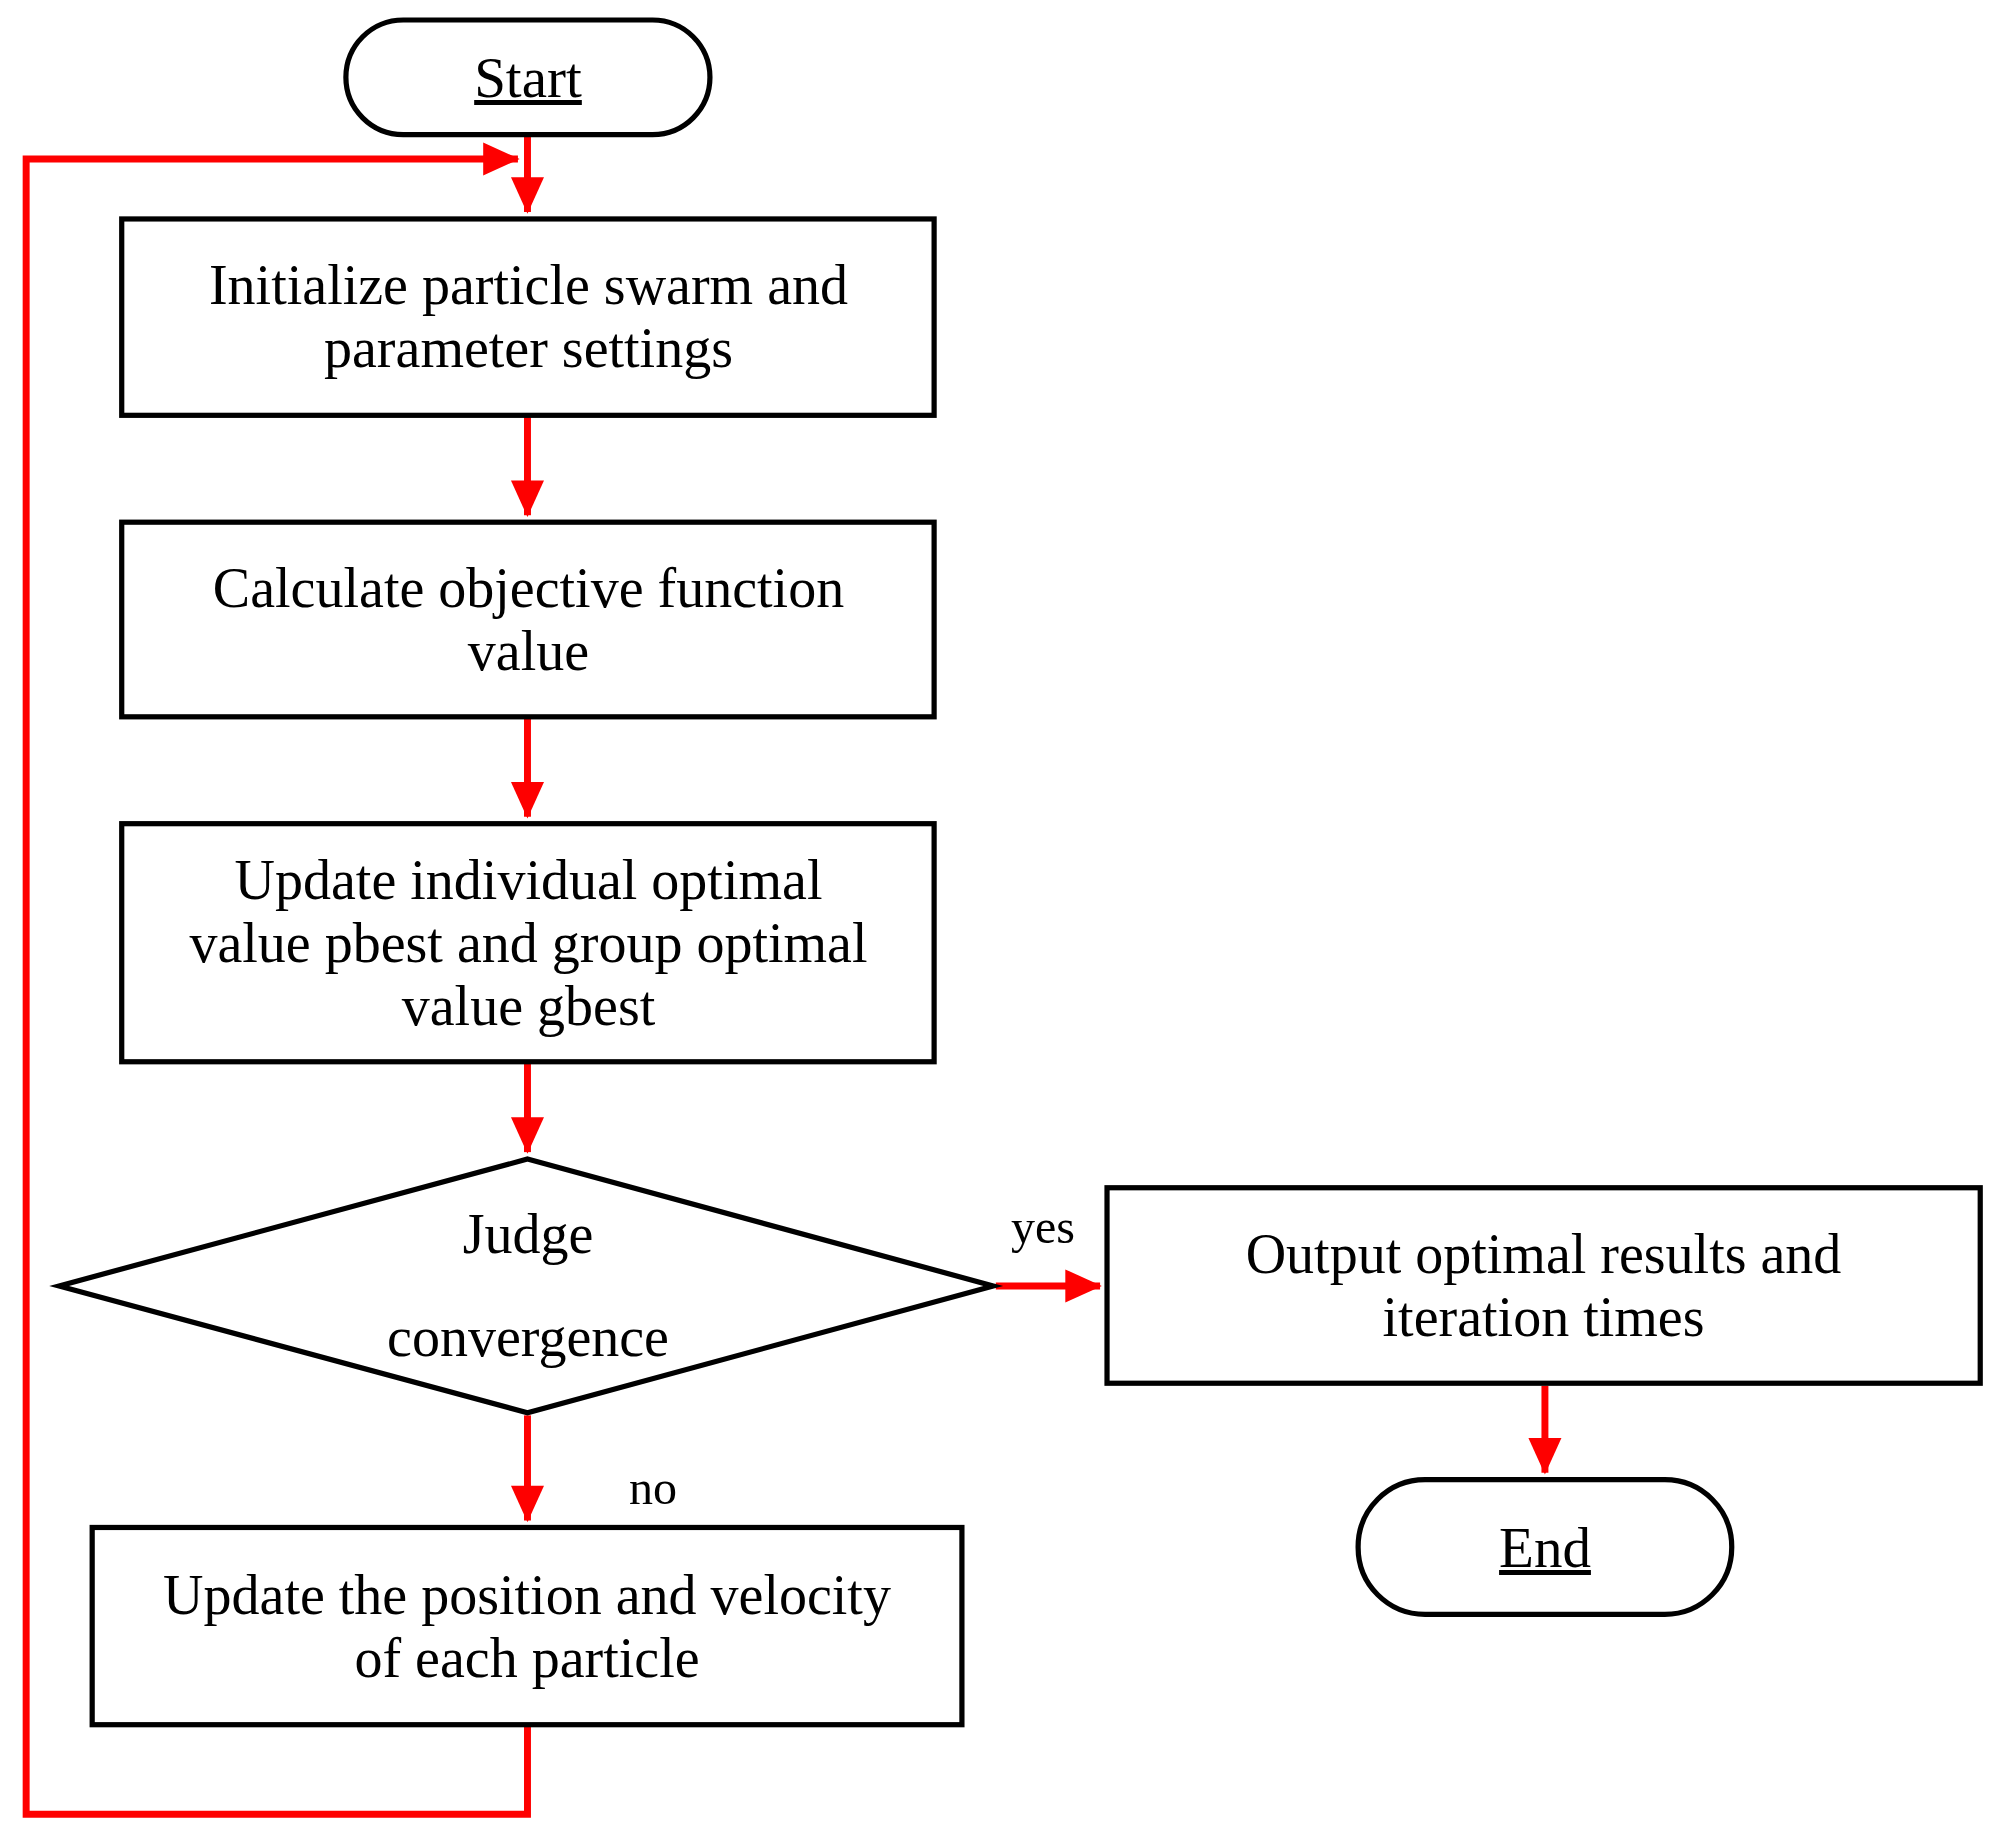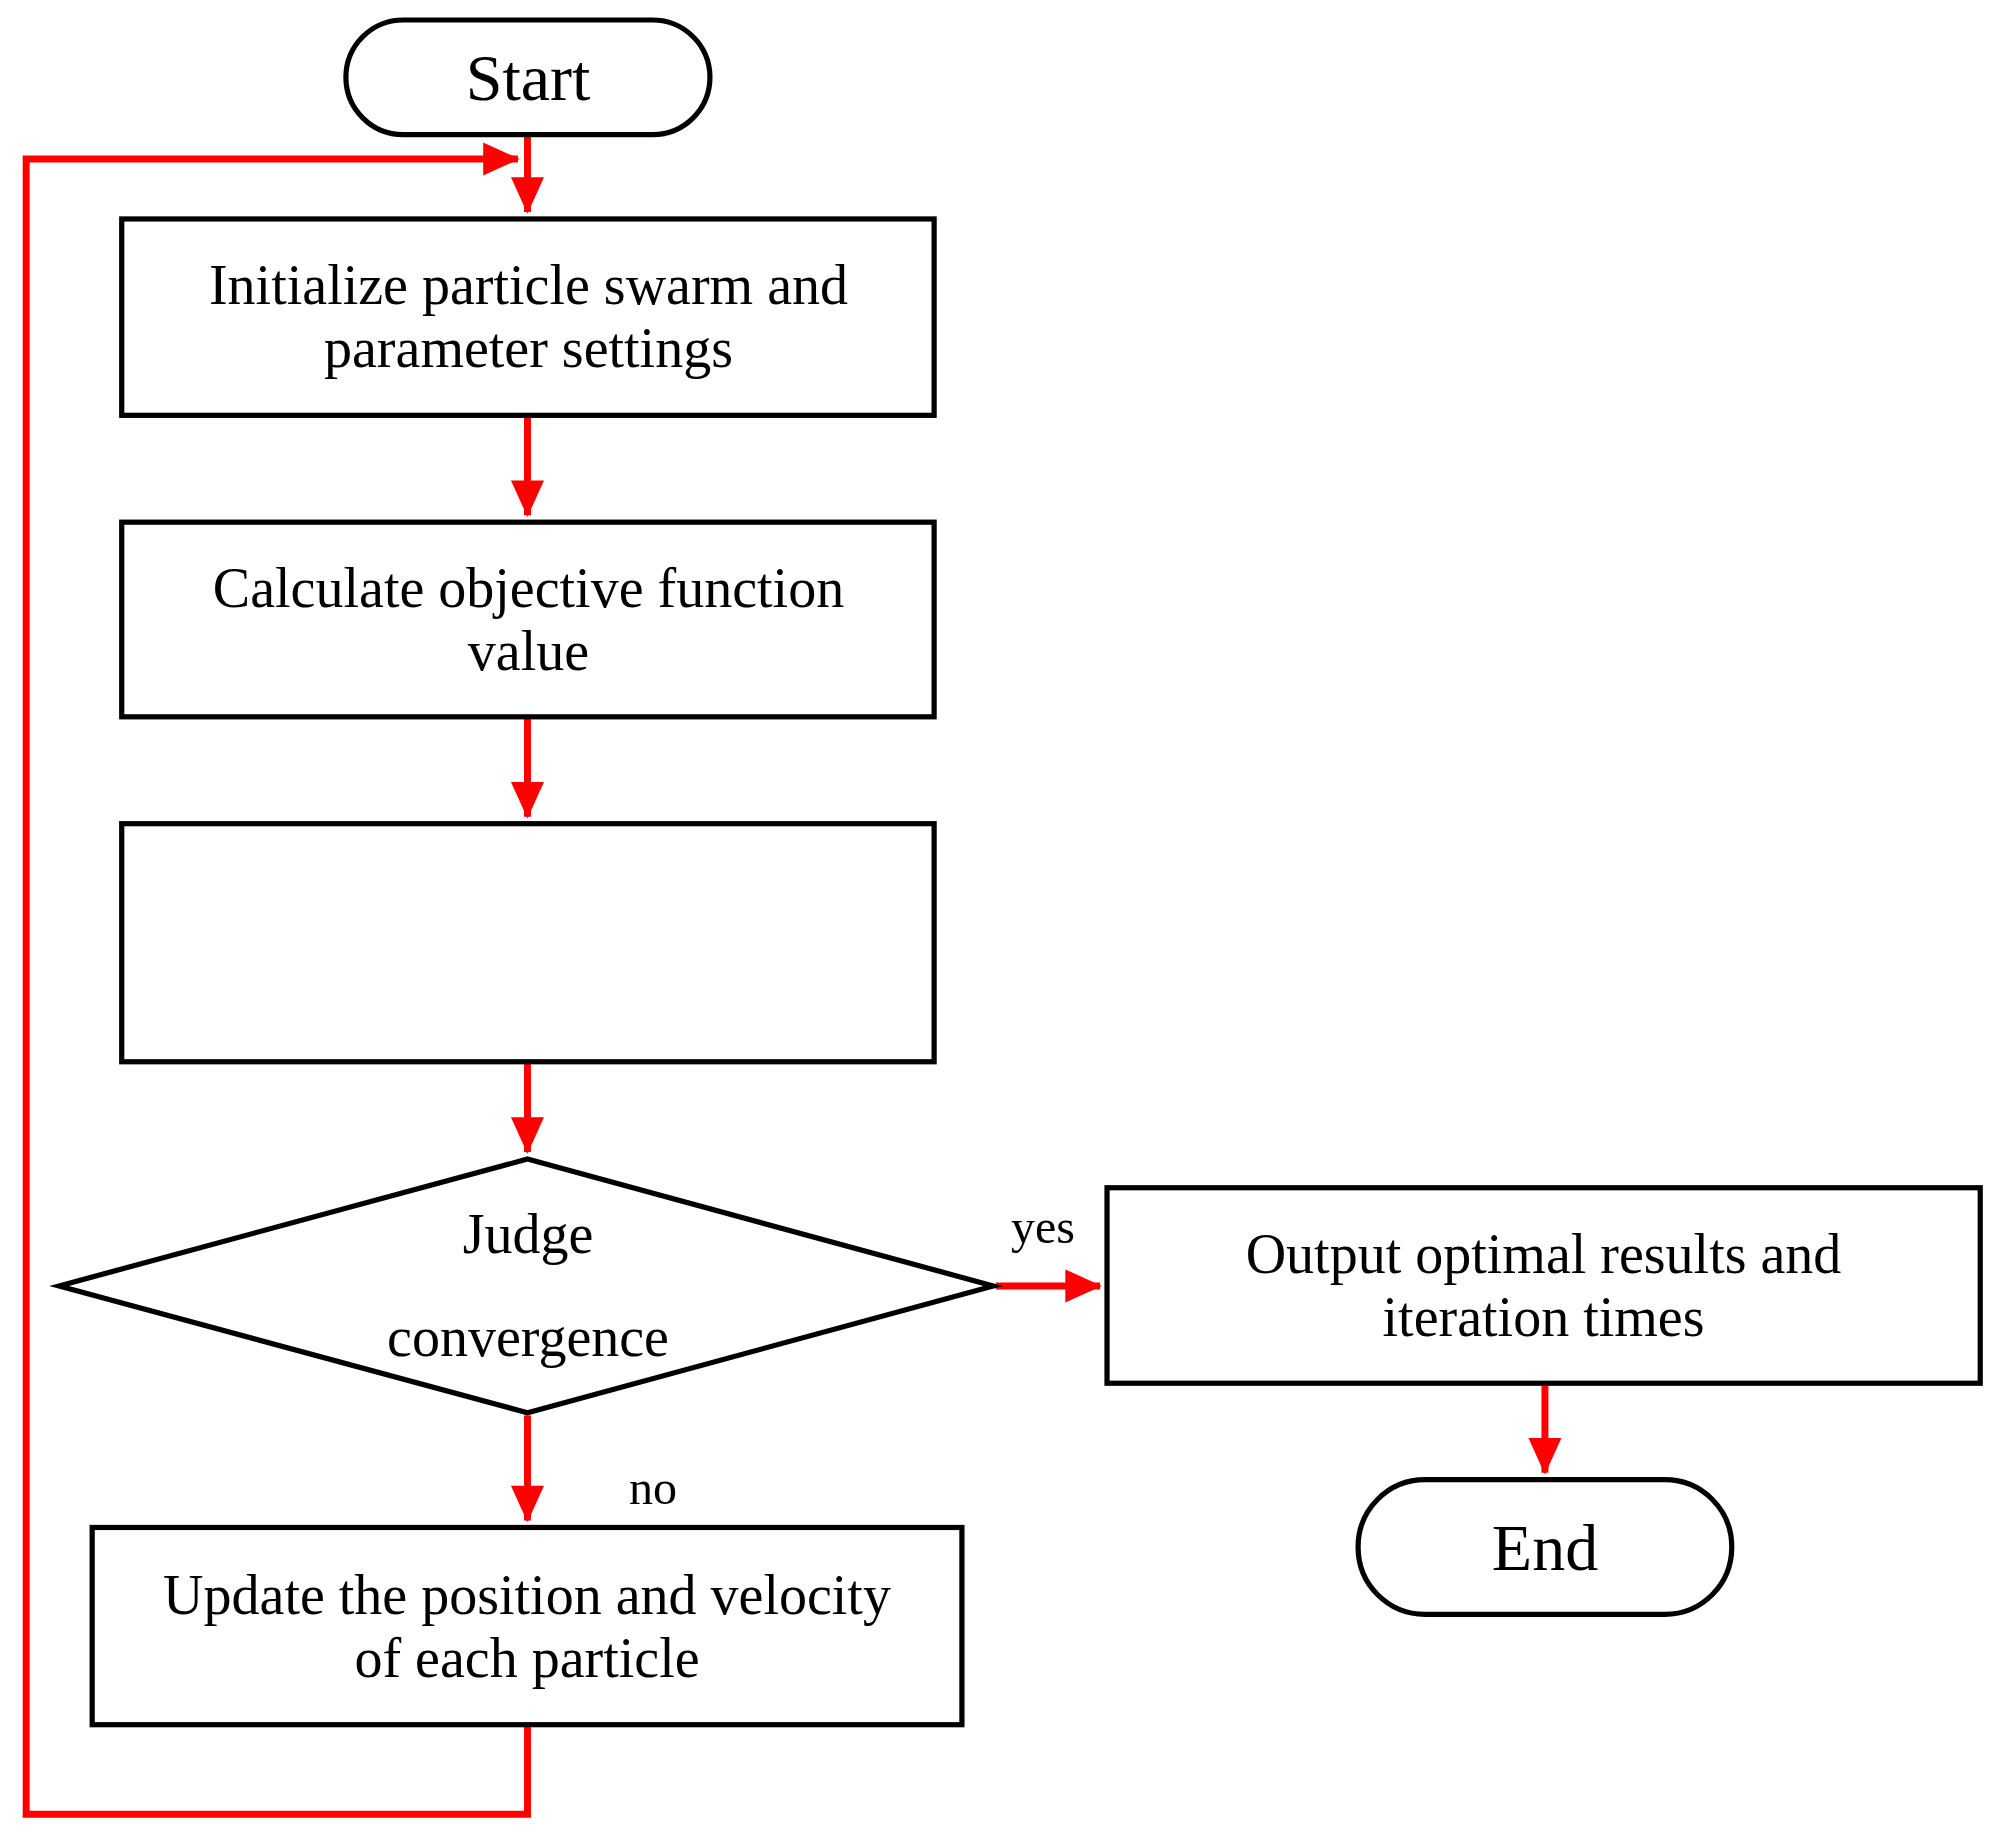--- a/index.html
+++ b/index.html
@@ -31,21 +31,21 @@
     position: absolute;
     z-index: 2;
     display: flex;
     align-items: center;
     justify-content: center;
     text-align: center;
     white-space: pre-line;
     font-size: 56px;
     line-height: 63px;
   }
-  .label.terminator { font-size: 66px; }
+  .label.terminator { font-size: 57px; text-decoration: underline; }
   .label.decision { line-height: 103px; }
   .edge-label {
     position: absolute;
     z-index: 2;
     transform: translate(-50%, -50%);
     font-size: 48px;
     line-height: 56px;
     white-space: nowrap;
     font-family: Liberation Serif, serif;
   }
@@ -82,20 +82,23 @@
   </svg>
 
   <div class="label terminator" style="left:346px; top:20px; width:364px; height:115px;">Start</div>
 
   <div class="label" style="left:122px; top:219px; width:813px; height:196px;">Initialize particle swarm and
 parameter settings</div>
 
   <div class="label" style="left:122px; top:522px; width:813px; height:195px;">Calculate objective function
 value</div>
 
+  <div class="label" style="left:122px; top:824px; width:813px; height:238px;">Update individual optimal
+value pbest and group optimal
+value gbest</div>
 
   <div class="label" style="left:1107px; top:1188px; width:873px; height:196px;">Output optimal results and
 iteration times</div>
 
   <div class="label decision" style="left:209px; top:1159px; width:638px; height:254px;">Judge
 convergence</div>
 
   <div class="label" style="left:92px; top:1528px; width:870px; height:197px;">Update the position and velocity
 of each particle</div>
 

